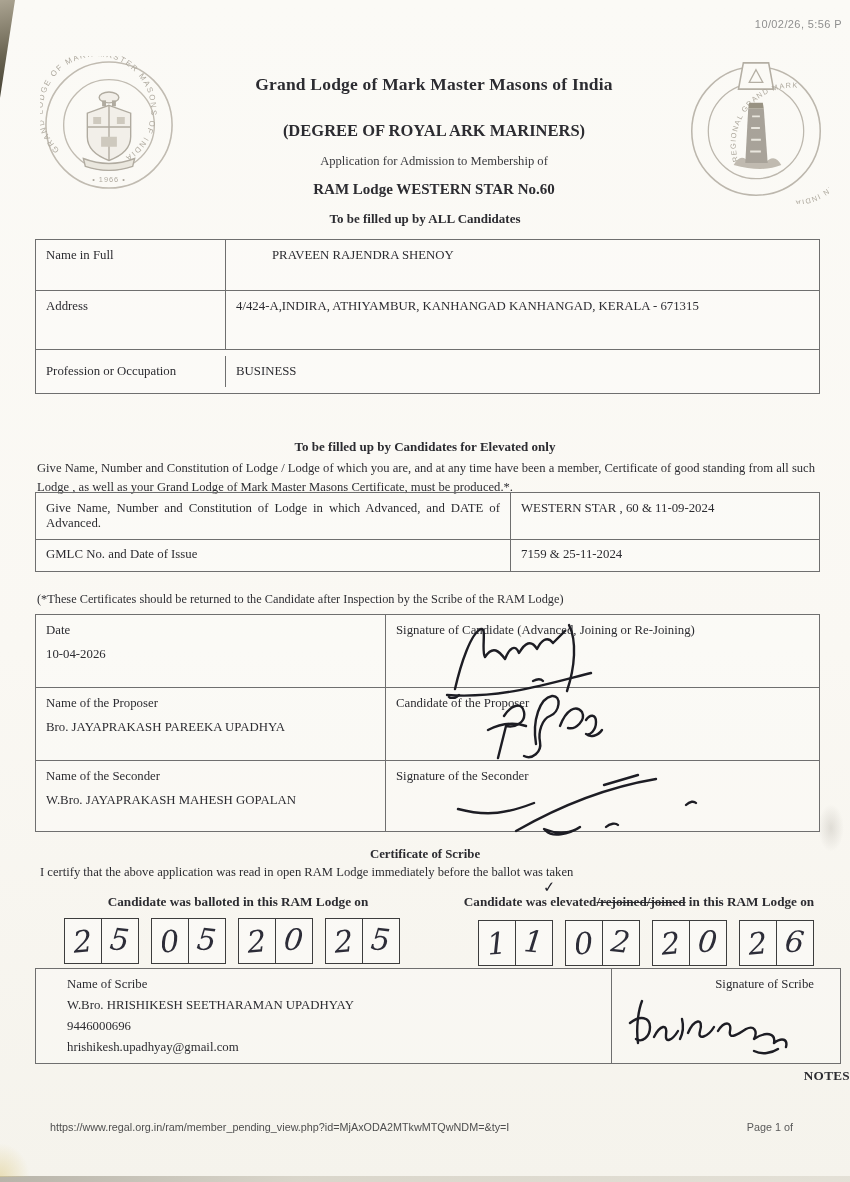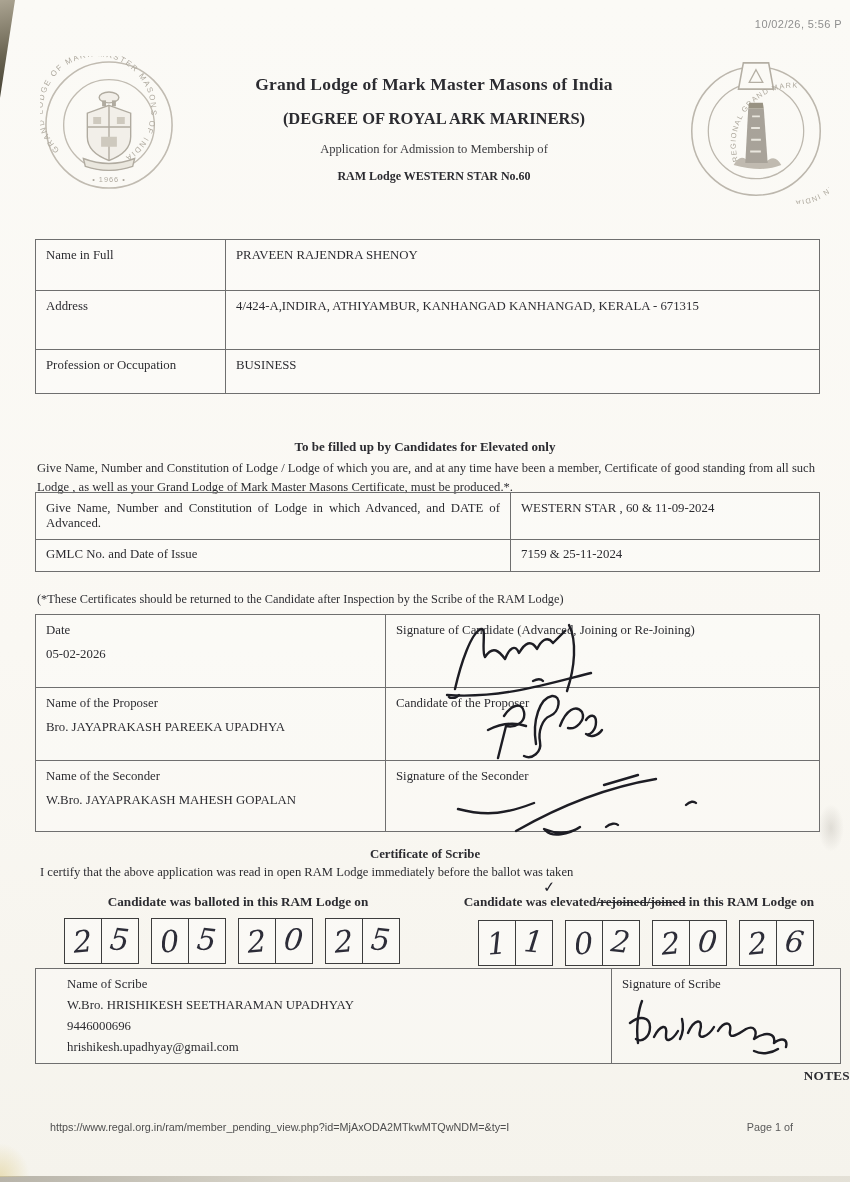--- a/index.html
+++ b/index.html
@@ -18,23 +18,23 @@
     background:radial-gradient(ellipse at 0% 100%, rgba(222,205,140,.55), rgba(222,205,140,0) 70%);}
   .fold-br{position:absolute;right:6px;bottom:330px;width:26px;height:48px;border-radius:50%;
     background:radial-gradient(ellipse, rgba(160,155,145,.28), rgba(160,155,145,0) 70%);}
 
   .timestamp{position:absolute;top:18px;right:8px;font-family:"Liberation Sans",sans-serif;
     font-size:11px;color:#8f8f8f;letter-spacing:.4px;}
 
   
   .header-block{position:absolute;left:160px;top:74px;width:548px;text-align:center;}
   .h-org{font-size:17.5px;font-weight:bold;letter-spacing:.2px;}
-  .h-degree{font-size:16.5px;font-weight:bold;margin-top:14px;}
+  .h-degree{font-size:16.5px;font-weight:bold;margin-top:26px;}
   .h-app{font-size:12.6px;margin-top:13px;color:#3a3a3e;}
-  .h-lodge{font-size:12px;font-weight:bold;margin-top:12px;}
+  .h-lodge{font-size:15px;font-weight:bold;margin-top:12px;}
   .sec-heading{position:absolute;left:0;width:100%;text-align:center;font-weight:bold;font-size:13px;}
 
   
   .seal{position:absolute;opacity:.85;}
   .seal text{fill:#a19b8f;}
 
   
   .tbl{position:absolute;left:35px;width:783px;border:1px solid #6f6f6f;background:rgba(255,255,255,.25);}
   .trow{display:flex;border-bottom:1px solid #6f6f6f;}
   .trow:last-child{border-bottom:none;}
@@ -63,21 +63,21 @@
   .box-pair{display:flex;border:1.6px solid #3d3d3d;background:rgba(255,255,255,.4);}
   .digit-box{width:36px;height:44px;display:flex;align-items:center;justify-content:center;overflow:visible;}
   .digit-box + .digit-box{border-left:1.6px solid #3d3d3d;}
   .digit{font-family:"DejaVu Serif",serif;font-style:italic;font-size:30px;color:#2d2d38;line-height:1;}
   .digit-box:nth-child(1) .digit{transform:rotate(-5deg) translateY(1px);}
   .digit-box:nth-child(2) .digit{transform:rotate(6deg) translateY(-1px);}
 
   .sig-svg{position:absolute;}
   .sig-svg path{stroke:#1d1d24;stroke-width:2.4;fill:none;stroke-linecap:round;stroke-linejoin:round;}
 
-  .sig-label-right{padding-right:16px;}
+  .sig-label-right{text-align:right;padding-right:16px;}
 
   .notes-heading{position:absolute;left:0;width:100%;text-align:right;font-weight:bold;font-size:13.2px;letter-spacing:.3px;}
   .footer{position:absolute;top:1121px;left:0;width:100%;font-family:"Liberation Sans",sans-serif;
     font-size:10.8px;color:#4e4e4e;}
   .footer-url{position:absolute;left:50px;top:0;}
   .footer-page{position:absolute;right:57px;top:0;color:#5a5a5a;}
 </style>
 </head>
 <body>
 
@@ -135,31 +135,32 @@
     </g>
   </svg>
 
   <div class="header-block">
     <div class="h-org">Grand Lodge of Mark Master Masons of India</div>
     <div class="h-degree">(DEGREE OF ROYAL ARK MARINERS)</div>
     <div class="h-app">Application for Admission to Membership of</div>
     <div class="h-lodge">RAM Lodge WESTERN STAR No.60</div>
   </div>
 
+  <div class="sec-heading" style="top:211px;">To be filled up by ALL Candidates</div>
 
   <div class="tbl t1" style="top:239px;">
-    <div class="trow" style="min-height:50px;">
+    <div class="trow" style="min-height:50px;gap:36px;">
       <div class="tcell cell-label">Name in Full</div>
       <div class="tcell cell-value">PRAVEEN RAJENDRA SHENOY</div>
     </div>
     <div class="trow" style="min-height:58px;">
       <div class="tcell cell-label">Address</div>
       <div class="tcell cell-value">4/424-A,INDIRA, ATHIYAMBUR, KANHANGAD KANHANGAD, KERALA - 671315</div>
     </div>
-    <div class="trow" style="min-height:43px;">
+    <div class="trow" style="min-height:43px;align-items:center;">
       <div class="tcell cell-label">Profession or Occupation</div>
       <div class="tcell cell-value">BUSINESS</div>
     </div>
   </div>
 
   <div class="sec-heading" style="top:439px;">To be filled up by Candidates for Elevated only</div>
 
   <div class="para" style="top:459px;">Give Name, Number and Constitution of Lodge / Lodge of which you are, and at any time have been a member, Certificate of good standing from all such Lodge , as well as your Grand Lodge of Mark Master Masons Certificate, must be produced.*.</div>
 
   <div class="tbl t2" style="top:492px;">
@@ -172,21 +173,21 @@
       <div class="tcell cell-value" style="padding-top:7px;">7159 &amp; 25-11-2024</div>
     </div>
   </div>
 
   <div class="note-line" style="top:592px;">(*These Certificates should be returned to the Candidate after Inspection by the Scribe of the RAM Lodge)</div>
 
   <div class="tbl t3" style="top:614px;">
     <div class="trow" style="min-height:72px;">
       <div class="tcell cell-label">
         <div>Date</div>
-        <div class="sub-value">05-02-2026</div>
+        <div class="sub-value">10-04-2026</div>
       </div>
       <div class="tcell cell-value">
         <div>Signature of Candidate (Advanced, Joining or Re-Joining)</div>
         <svg class="sig-svg" style="left:55px;top:0px;" width="210" height="84" viewBox="0 0 210 84">
           <path d="M14 74 C20 48 30 18 40 14 C46 12 40 36 44 42 C52 30 58 36 64 44 C68 34 74 28 78 38 C84 28 90 24 96 34 C100 26 106 20 112 28 L124 16"></path>
           <path d="M128 10 C136 26 134 52 126 76"></path>
           <path d="M6 80 C60 84 110 68 150 58"></path>
           <path d="M18 80 C14 84 10 84 8 82"></path>
           <path d="M92 66 C96 64 100 64 102 66"></path>
         </svg>

